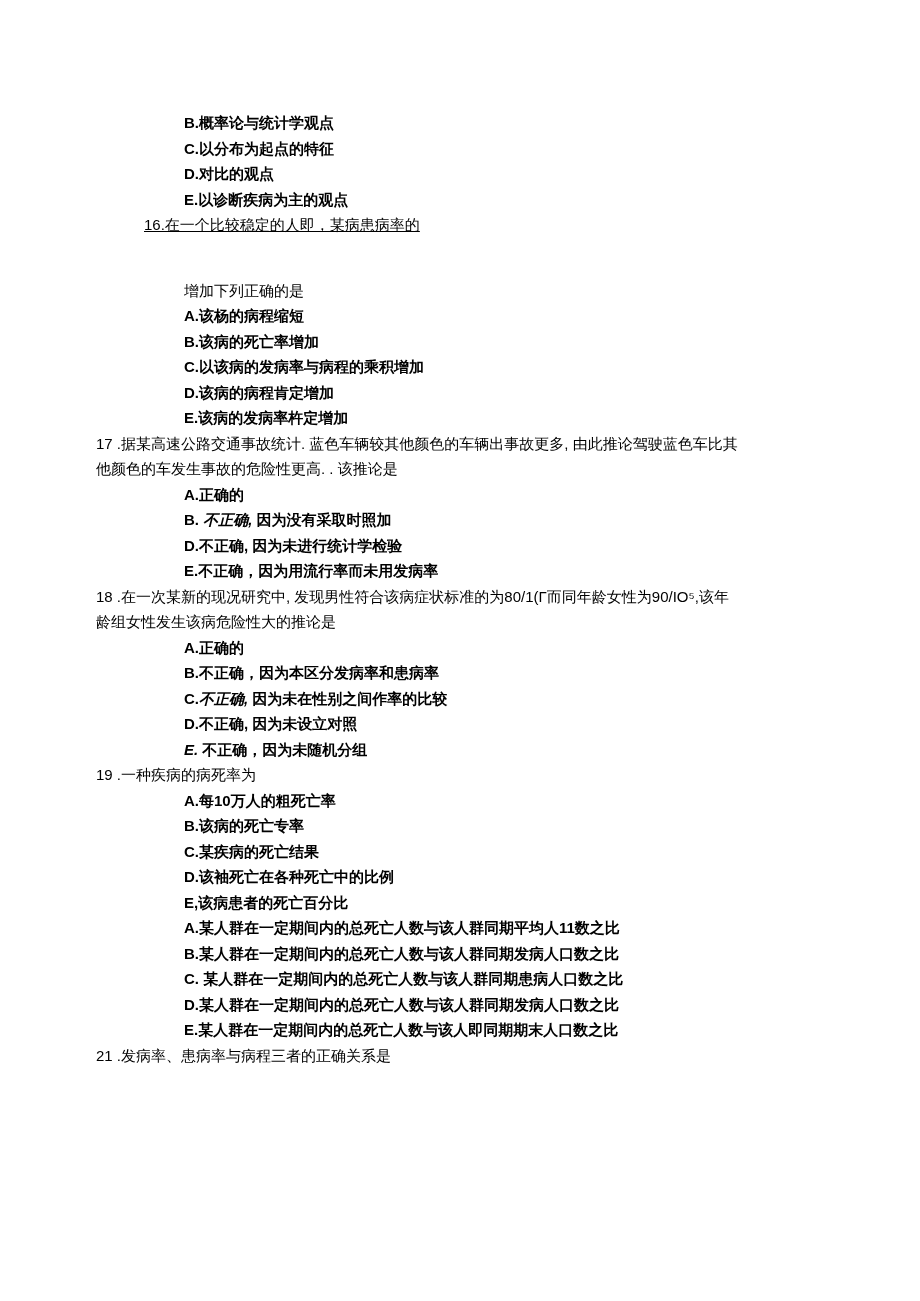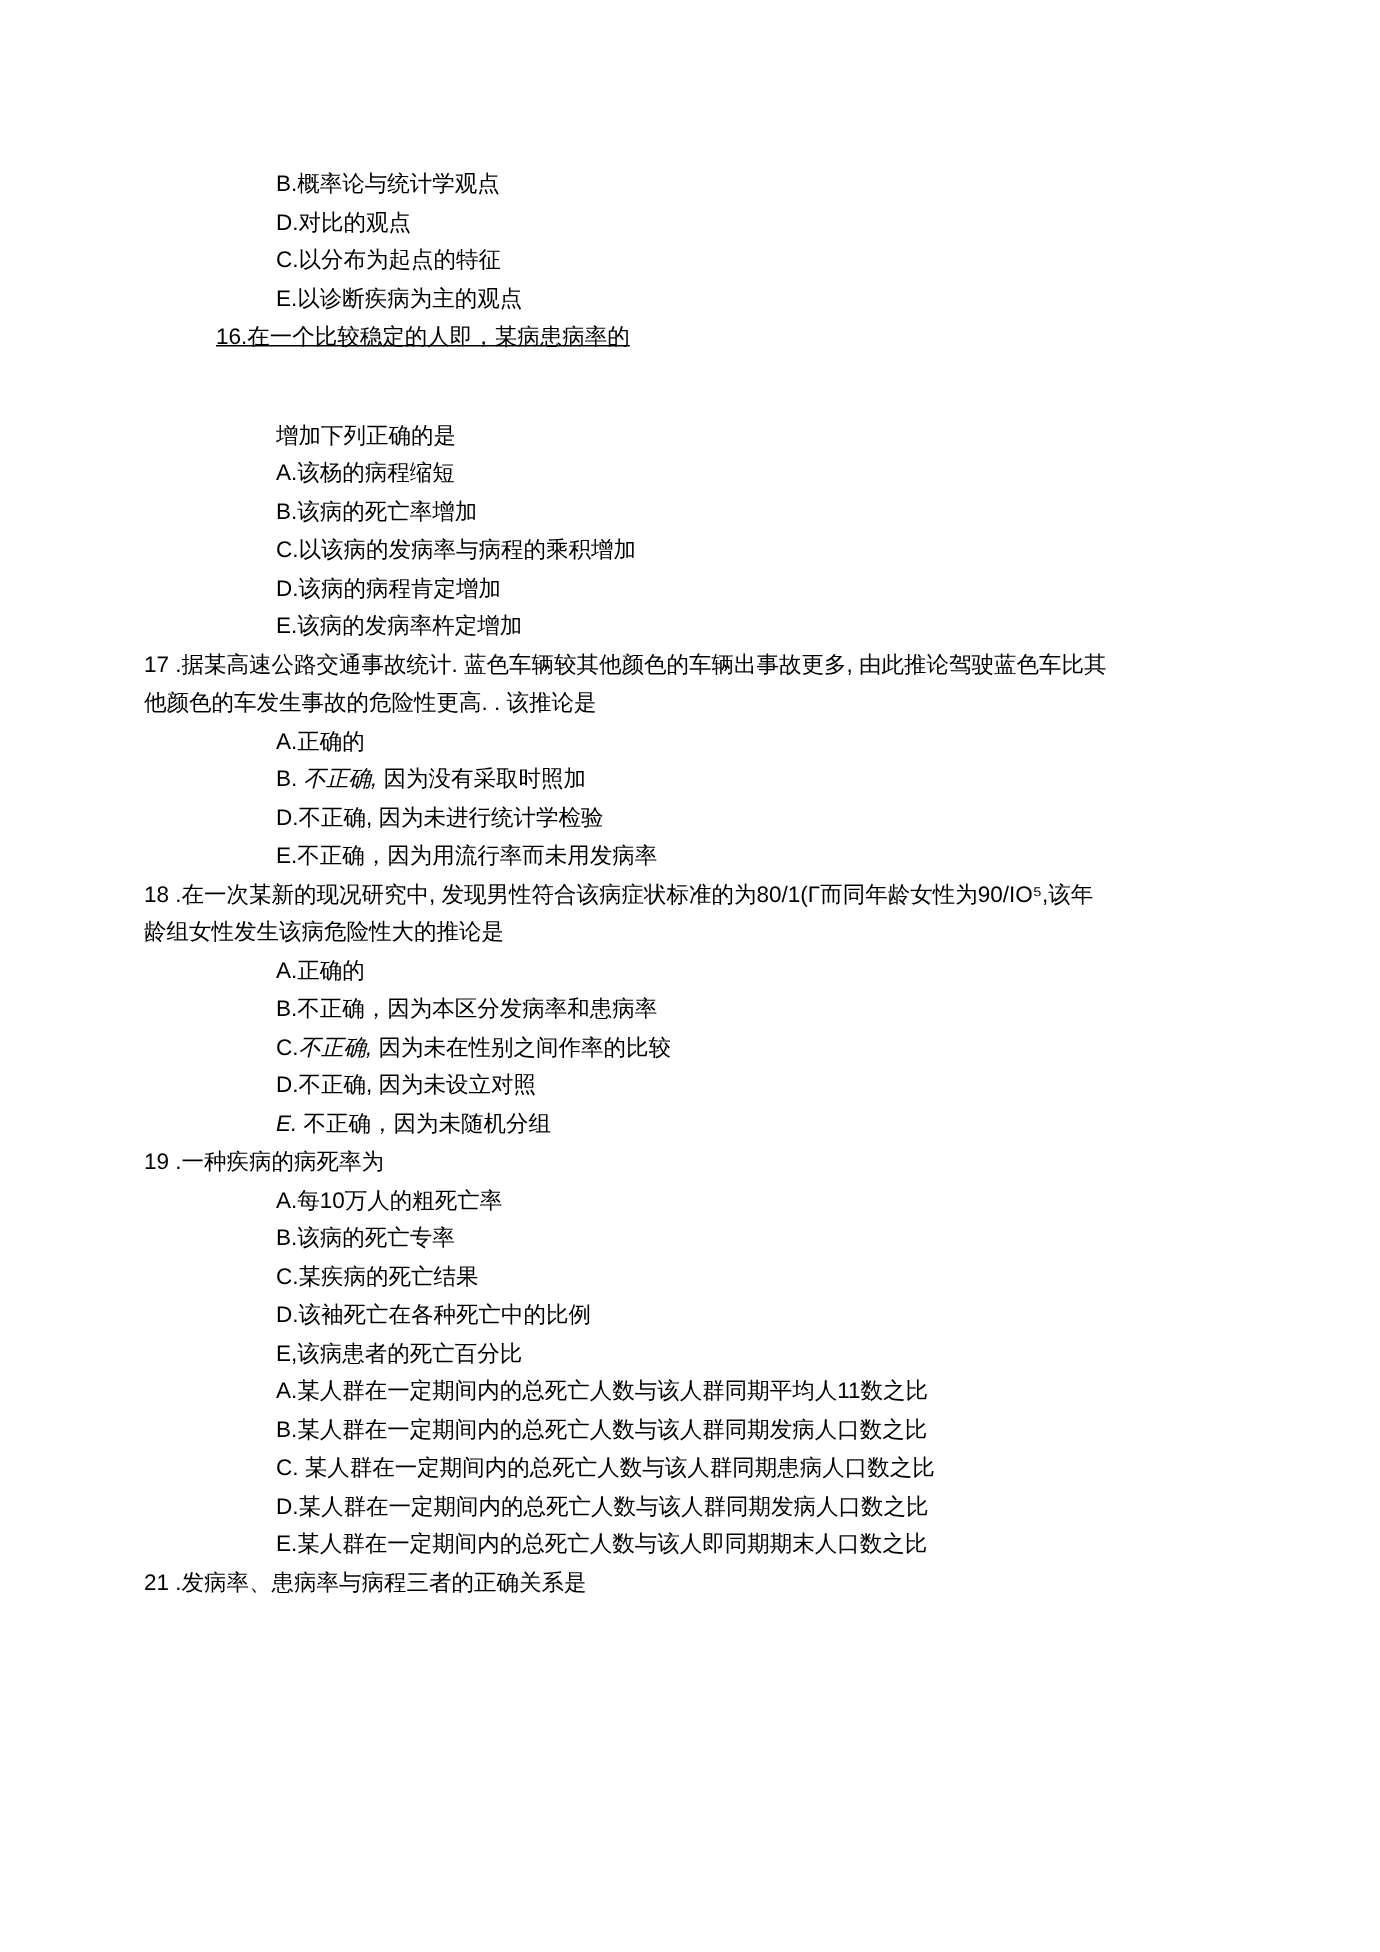--- a/index.html
+++ b/index.html
@@ -9,33 +9,33 @@
     font-size: 15px;
     color: #000;
     line-height: 1.7;
   }
   .page {
     width: 920px;
     min-height: 1301px;
     padding: 110px 96px 80px 96px;
     box-sizing: border-box;
   }
-  .opt-cont { padding-left: 88px; }
+  .opt-cont { padding-left: 88px; font-weight: bold; }
   .italic { font-style: italic; }
   .opt { display: block; }
 </style>
 </head>
 <body>
 
 <div class="page">
 
   <div class="opt-cont">
     <span class="opt">B.概率论与统计学观点</span>
+    <span class="opt">C.以分布为起点的特征</span>
     <span class="opt">D.对比的观点</span>
-    <span class="opt">C.以分布为起点的特征</span>
     <span class="opt">E.以诊断疾病为主的观点</span>
   </div>
 
 
   <div>
     <div style="padding-left:48px;text-decoration:underline;">16.在一个比较稳定的人即，某病患病率的</div>
     <div style="padding-left:88px;margin-top:40px;">增加下列正确的是</div>
     <div class="opt-cont">
       <span class="opt">A.该杨的病程缩短</span>
       <span class="opt">B.该病的死亡率增加</span>

